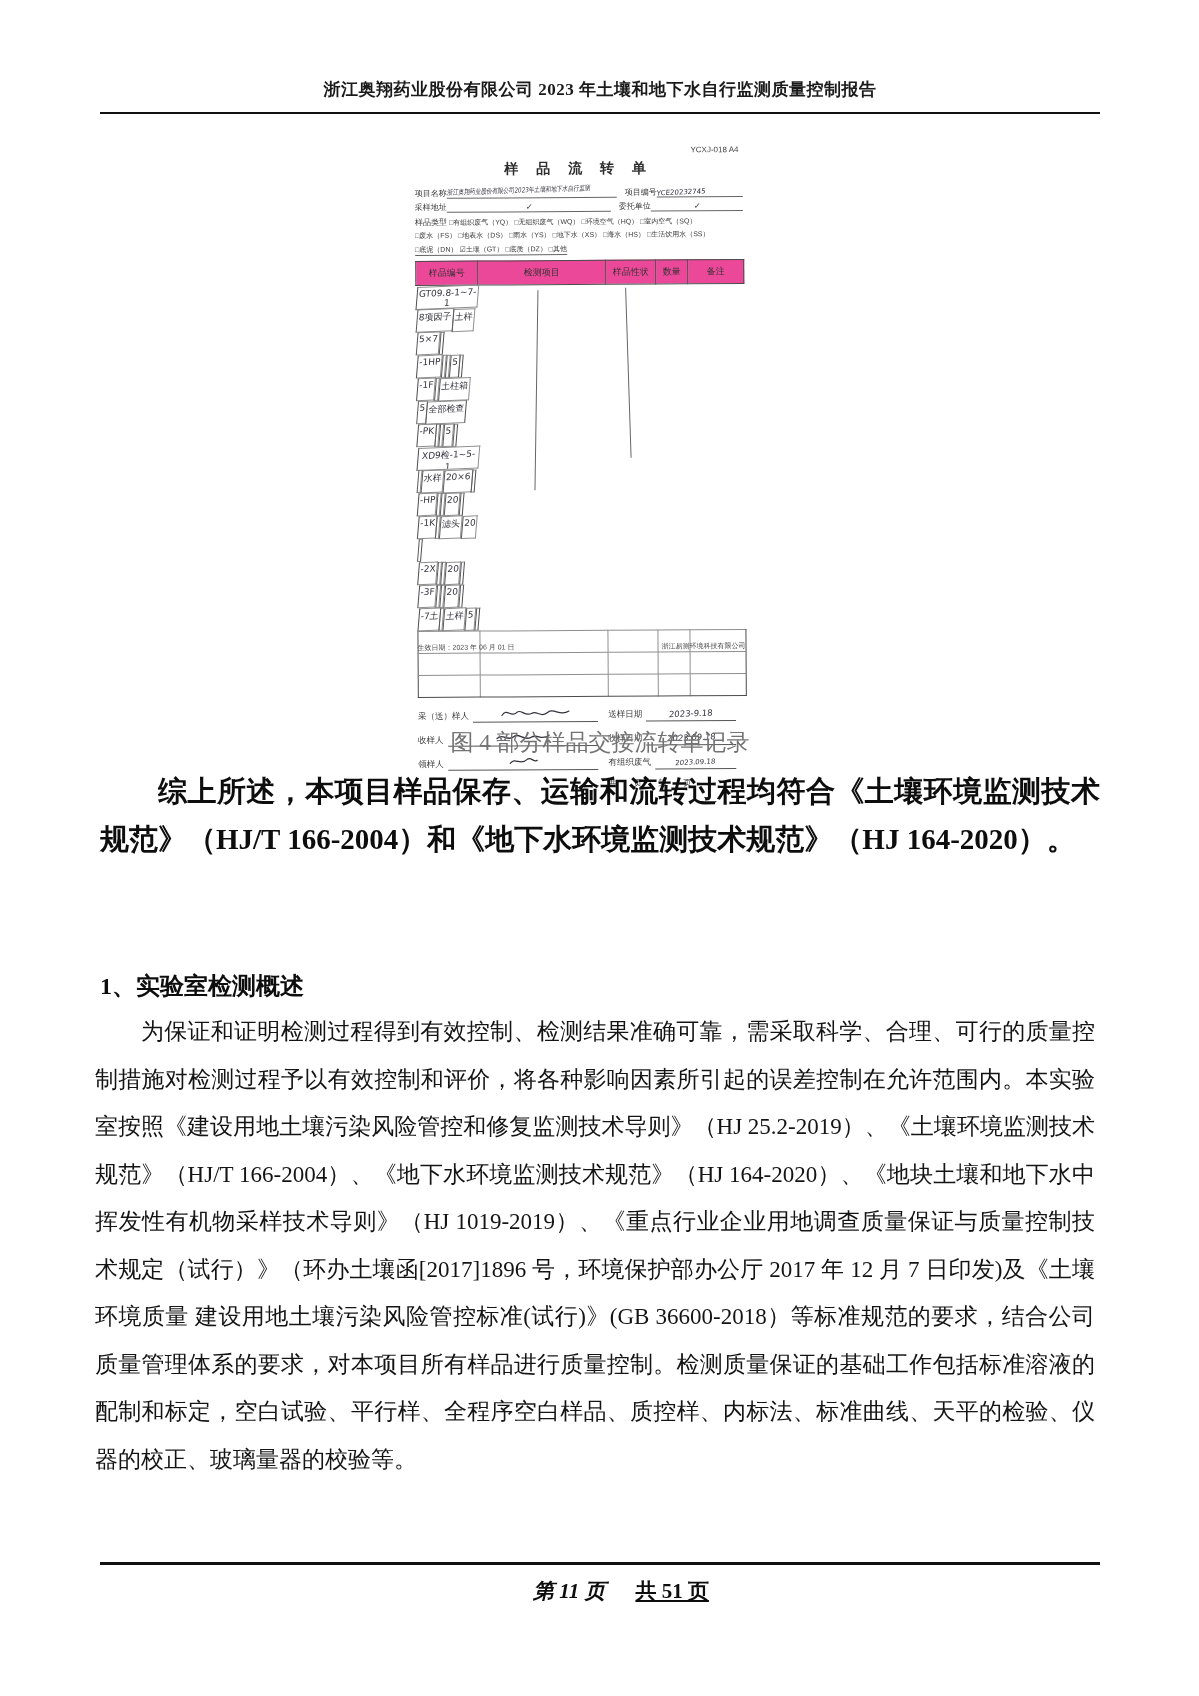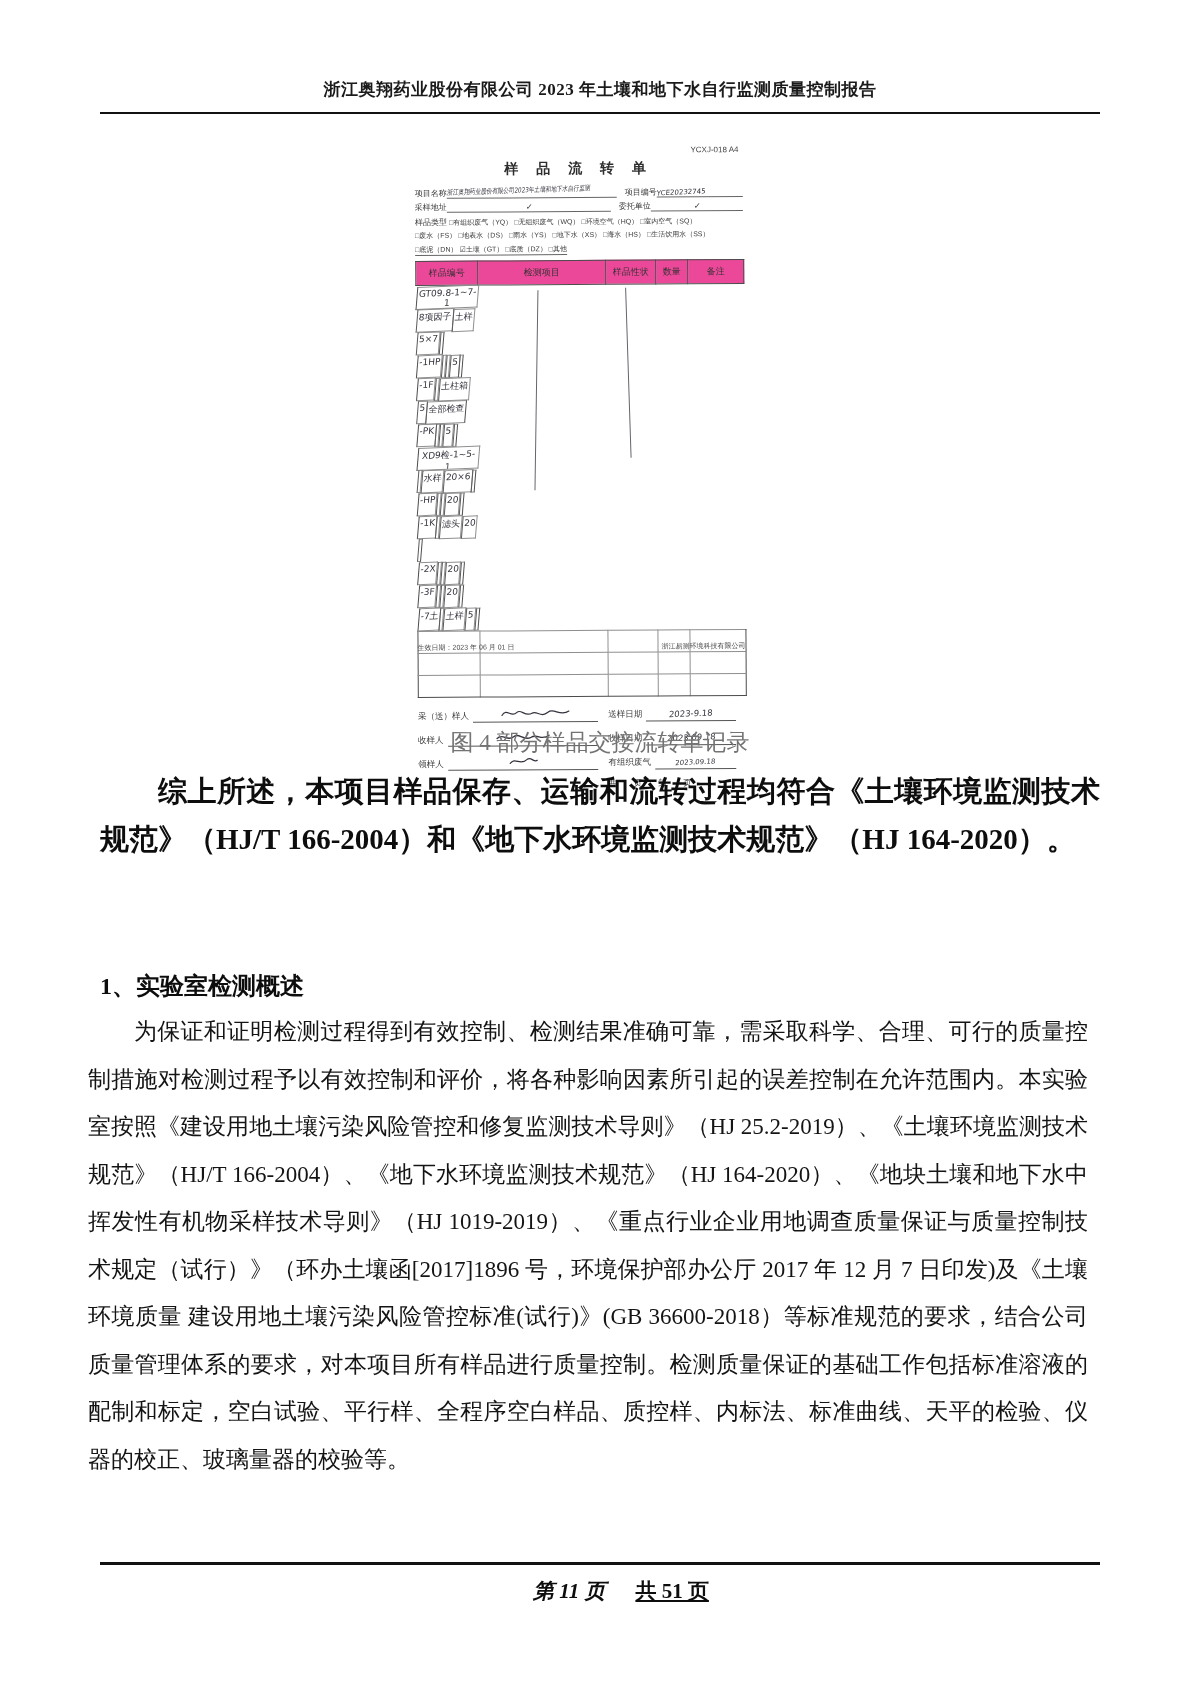--- a/index.html
+++ b/index.html
@@ -53,21 +53,21 @@
              justify-content:space-between;font-size:7px;color:#4a4a4a;}
 
   
   .fig-caption{position:absolute;left:100px;top:727px;width:1000px;text-align:center;
                font-size:23px;color:#737373;}
   .summary{position:absolute;left:100px;top:768px;width:1000px;font-size:29px;font-weight:bold;
            line-height:47.5px;text-align:justify;text-indent:2em;color:#0d0d0d;}
   .h1{position:absolute;left:100px;top:886px;font-size:29px;font-weight:bold;color:#0d0d0d;
       letter-spacing:1px;}
   .h2{position:absolute;left:100px;top:962px;font-size:24px;font-weight:bold;color:#0d0d0d;margin-top:8px;}
-  .body-text{position:absolute;left:88px;top:1008px;width:1000px;font-size:23px;
+  .body-text{position:absolute;left:95px;top:1008px;width:1000px;font-size:23px;
              line-height:47.5px;text-align:justify;text-indent:2em;color:#141414;}
 
   
   .doc-footer-rule{position:absolute;left:100px;top:1562px;width:1000px;height:2.5px;background:#111;}
   .doc-footer{position:absolute;left:100px;top:1577px;width:1000px;display:flex;
               justify-content:center;align-items:baseline;font-size:21px;font-weight:600;color:#0d0d0d;}
   .doc-footer .gap-lg{margin-left:42px;font-style:italic;}
   .doc-footer .gap-md{margin-left:30px;text-decoration:underline;}
 </style>
 </head>

